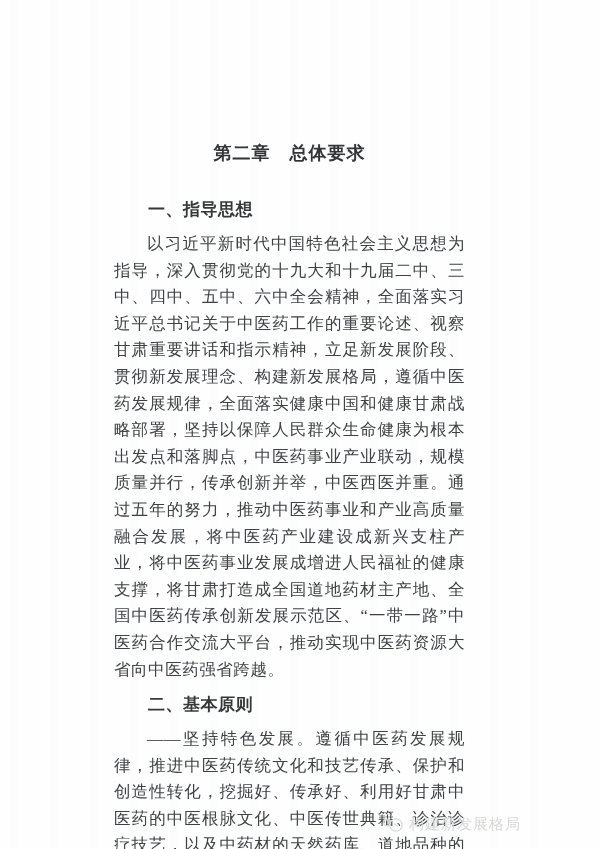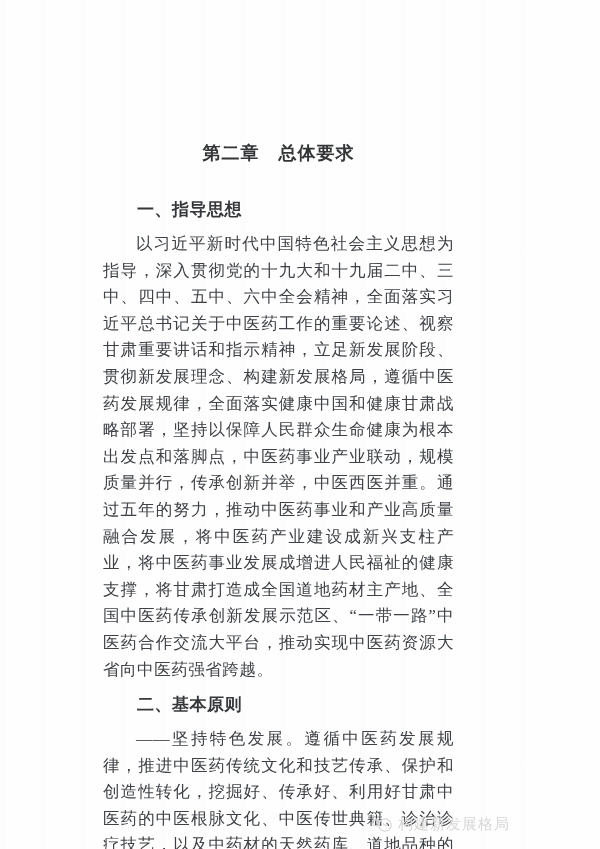--- a/index.html
+++ b/index.html
@@ -9,21 +9,21 @@
   body {
     width: 600px;
     height: 849px;
     background: #fefefe;
     position: relative;
     overflow: hidden;
     font-family: "Liberation Serif", "DejaVu Serif", serif;
   }
   .page {
     position: absolute;
-    top: 0; left: 0;
+    top: 0; left: 11px;
     width: 532px;
     height: 849px;
     box-sizing: border-box;
     padding: 140px 78px 0 103px;
     background:
       repeating-linear-gradient(90deg,
         rgba(120,130,140,0.012) 0px, rgba(120,130,140,0.012) 6px,
         rgba(255,255,255,0) 6px, rgba(255,255,255,0) 40px);
   }
   .doc-title {

